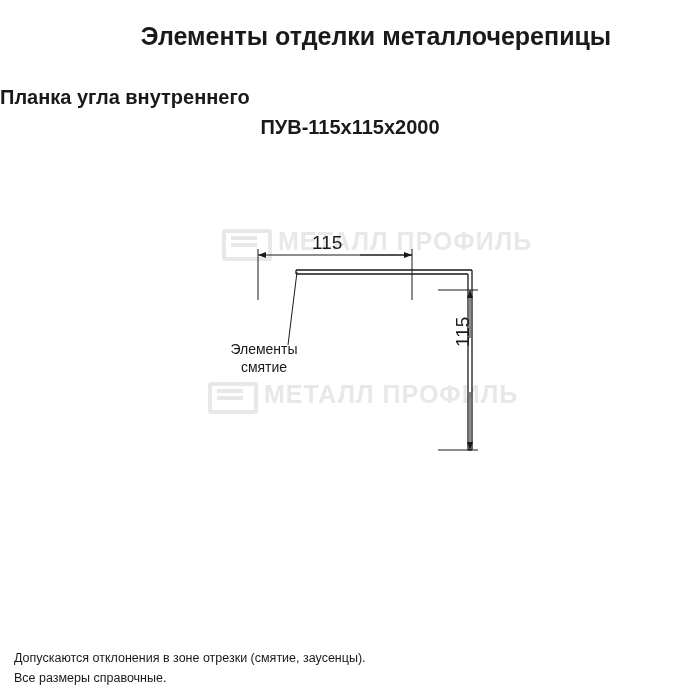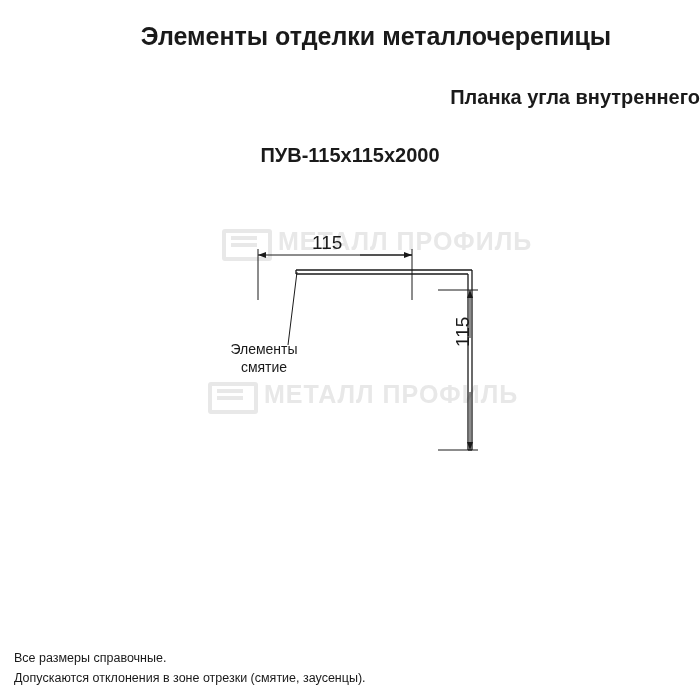--- a/index.html
+++ b/index.html
@@ -32,27 +32,27 @@
     font-size: 25px;
     font-weight: bold;
     letter-spacing: 0px;
     padding-left: 26px;
   }
   .title-sub {
     position: absolute;
     top: 86px;
     left: 0;
     width: 700px;
-    text-align: right;
+    text-align: left;
     font-size: 20px;
     font-weight: bold;
   }
   .title-code {
     position: absolute;
-    top: 144px;
+    top: 116px;
     left: 0;
     width: 700px;
     text-align: center;
     font-size: 20px;
     font-weight: bold;
   }
 
   
   .watermark {
     position: absolute;
@@ -195,17 +195,17 @@
 
   <div class="dim-label dim-top">115</div>
   <div class="dim-label dim-right">115</div>
 
   <div class="face-label">
     <div>Элементы</div>
     <div>смятие</div>
   </div>
 
   <div class="footer">
+    <div>Допускаются отклонения в зоне отрезки (смятие, заусенцы).</div>
     <div>Все размеры справочные.</div>
-    <div>Допускаются отклонения в зоне отрезки (смятие, заусенцы).</div>
   </div>
 
 </div>
 
 </body></html>

